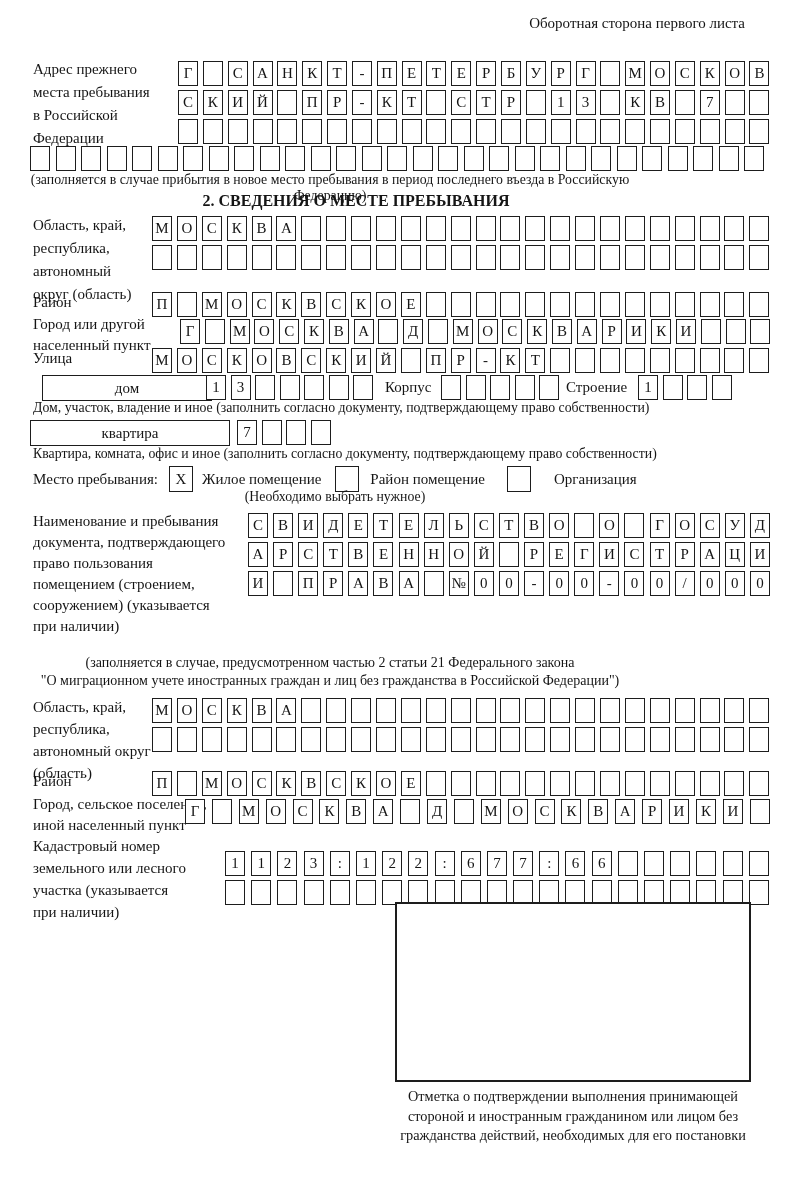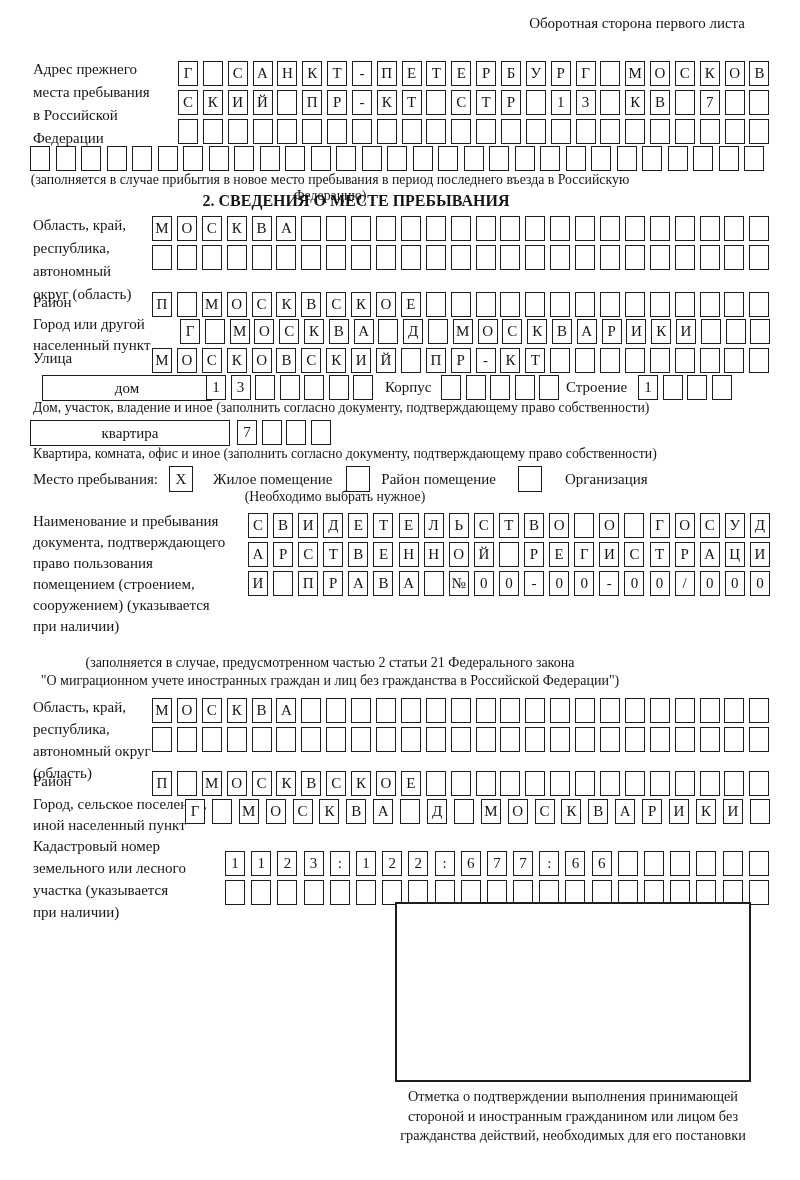--- a/index.html
+++ b/index.html
@@ -341,21 +341,21 @@
       <span class="cell">7</span>
       <span class="cell"></span>
       <span class="cell"></span>
       <span class="cell"></span>
     </div>
   <div class="abs note" style="left:33px;top:446px;">Квартира, комната, офис и иное (заполнить согласно документу, подтверждающему право собственности)</div>
 
   <div class="abs mesto" style="left:33px;top:466px;height:26px;">
     <span class="inline-lbl">Место пребывания:</span>
     <span class="cbox" style="margin-left:11px;">X</span>
-    <span class="inline-lbl" style="margin-left:20px;">Жилое помещение</span>
+    <span class="inline-lbl" style="margin-left:9px;">Жилое помещение</span>
     <span class="cbox" style="margin-left:14px;"></span>
     <span class="inline-lbl" style="margin-left:11px;">Район помещение</span>
     <span class="cbox" style="margin-left:22px;"></span>
     <span class="inline-lbl" style="margin-left:23px;">Организация</span>
   </div>
   <div class="abs note" style="left:175px;top:489px;width:320px;text-align:center;">(Необходимо выбрать нужное)</div>
 
   <div class="abs label lh21" style="left:33px;top:511px;width:222px;">
     <div>Наименование и пребывания</div>
     <div>документа, подтверждающего</div>

